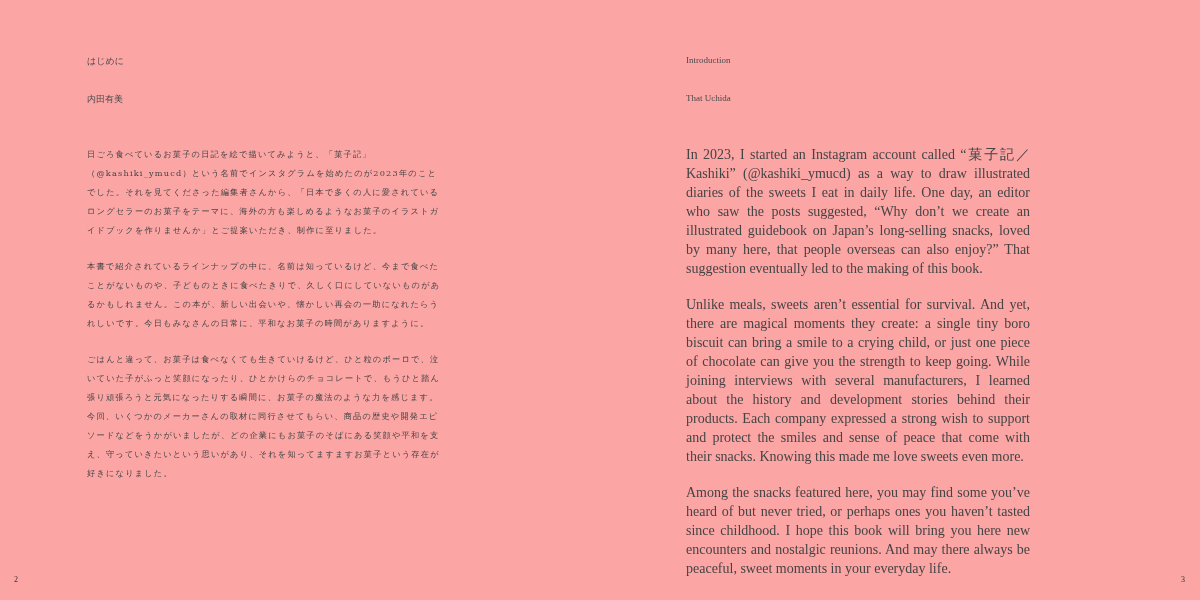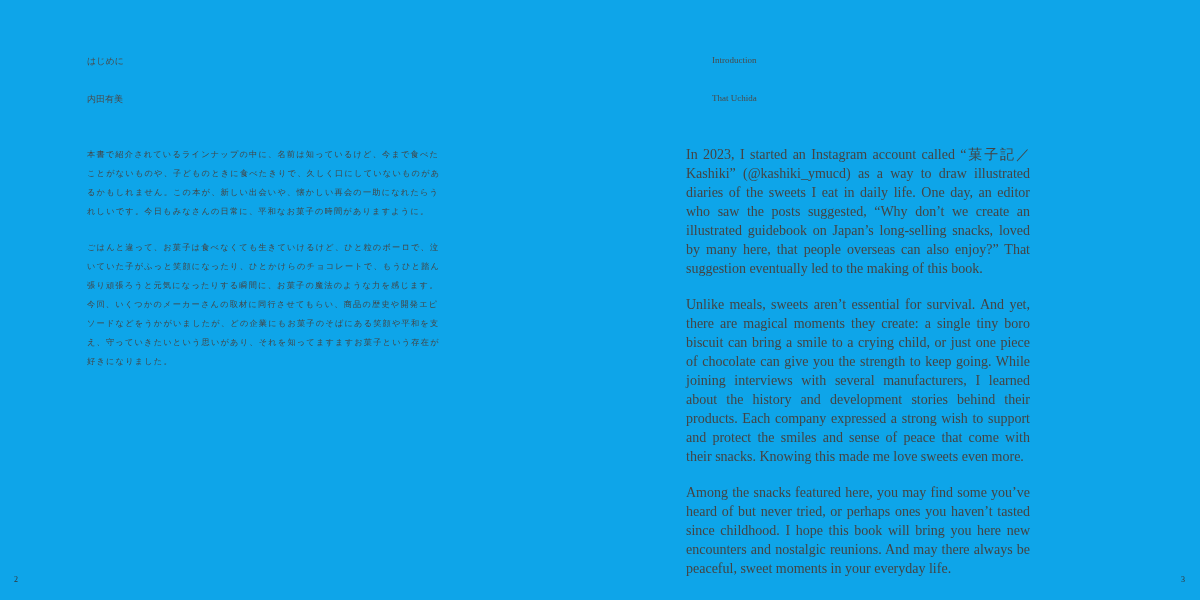--- a/index.html
+++ b/index.html
@@ -7,21 +7,21 @@
       padding: 0;
       width: 1200px;
       height: 600px;
       background: #fefefe;
       overflow: hidden;
     }
     .spread {
       position: relative;
       width: 1200px;
       height: 600px;
-      background: #0ea5e9;
+      background: #fca5a5;
       color: #3a3a3a;
     }
     .page {
       position: absolute;
       top: 0;
       height: 600px;
       width: 600px;
     }
     .page-left { left: 0; }
     .page-right { left: 600px; }
@@ -33,21 +33,21 @@
       font-family: "Liberation Serif", serif;
     }
 
     .heading {
       position: absolute;
       font-size: 9px;
       color: #4a4a4a;
       white-space: nowrap;
     }
     .page-left .heading { left: 87px; }
-    .page-right .heading { left: 86px; margin-left: 26px; }
+    .page-right .heading { left: 86px; }
     .title { top: 55px; }
     .author { top: 93px; }
 
     .body {
       position: absolute;
       top: 145px;
       font-size: 9px;
       line-height: 19px;
       color: #444;
     }
@@ -78,20 +78,21 @@
   </style>
 </head>
 <body>
 
 <div class="spread">
 
   <div class="page page-left">
     <div class="heading title jp">はじめに</div>
     <div class="heading author jp">内田有美</div>
     <div class="body jp">
+      <p class="para">日ごろ食べているお菓子の日記を絵で描いてみようと、「菓子記」（@kashiki_ymucd）という名前でインスタグラムを始めたのが2023年のことでした。それを見てくださった編集者さんから、「日本で多くの人に愛されているロングセラーのお菓子をテーマに、海外の方も楽しめるようなお菓子のイラストガイドブックを作りませんか」とご提案いただき、制作に至りました。</p>
       <p class="para">本書で紹介されているラインナップの中に、名前は知っているけど、今まで食べたことがないものや、子どものときに食べたきりで、久しく口にしていないものがあるかもしれません。この本が、新しい出会いや、懐かしい再会の一助になれたらうれしいです。今日もみなさんの日常に、平和なお菓子の時間がありますように。</p>
       <p class="para">ごはんと違って、お菓子は食べなくても生きていけるけど、ひと粒のボーロで、泣いていた子がふっと笑顔になったり、ひとかけらのチョコレートで、もうひと踏ん張り頑張ろうと元気になったりする瞬間に、お菓子の魔法のような力を感じます。今回、いくつかのメーカーさんの取材に同行させてもらい、商品の歴史や開発エピソードなどをうかがいましたが、どの企業にもお菓子のそばにある笑顔や平和を支え、守っていきたいという思いがあり、それを知ってますますお菓子という存在が好きになりました。</p>
     </div>
     <div class="page-number">2</div>
   </div>
 
   <div class="page page-right">
     <div class="heading title en">Introduction</div>
     <div class="heading author en">That Uchida</div>
     <div class="body en">

